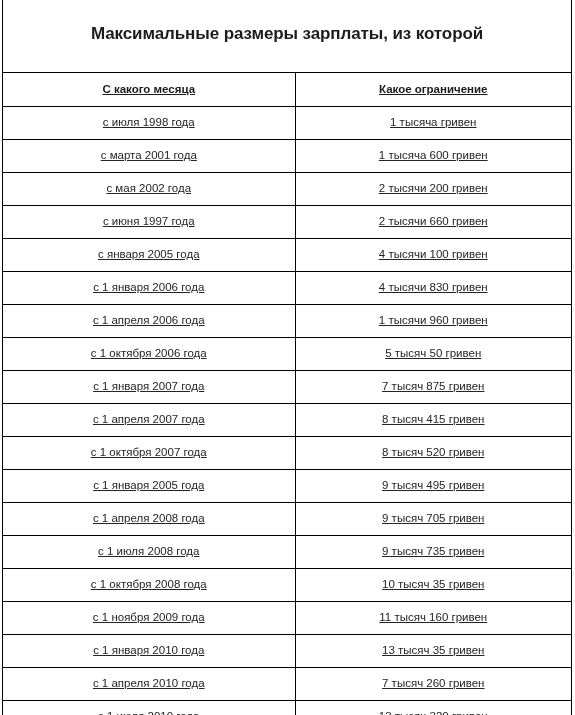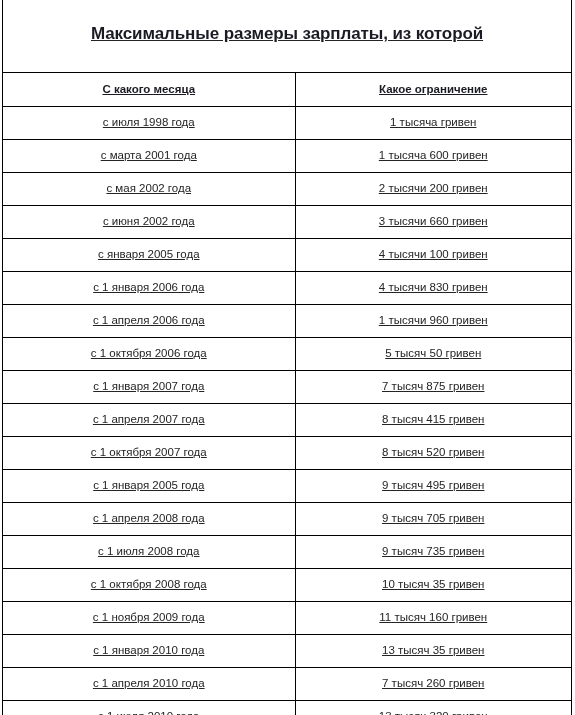--- a/index.html
+++ b/index.html
@@ -36,21 +36,20 @@
 
   
   .title-band {
     box-sizing: border-box;
     height: 73px;
     display: flex;
     align-items: center;
     justify-content: center;
     padding: 0 26px 4px 26px;
     border-bottom: 1px solid #000000;
-    text-decoration: underline;
   }
   .title-text {
     margin: 0;
     font-size: 17px;
     font-weight: bold;
     line-height: 1.32;
     text-align: center;
     color: #1b1b24;
     letter-spacing: -0.1px;
   }
@@ -121,22 +120,22 @@
           </tr>
           <tr>
             <td class="col-month">с марта 2001 года</td>
             <td class="col-limit">1 тысяча 600 гривен</td>
           </tr>
           <tr>
             <td class="col-month">с мая 2002 года</td>
             <td class="col-limit">2 тысячи 200 гривен</td>
           </tr>
           <tr>
-            <td class="col-month">с июня 2002 года</td>
-            <td class="col-limit">3 тысячи 660 гривен</td>
+            <td class="col-month">с июня 1997 года</td>
+            <td class="col-limit">2 тысячи 660 гривен</td>
           </tr>
           <tr>
             <td class="col-month">с января 2005 года</td>
             <td class="col-limit">4 тысячи 100 гривен</td>
           </tr>
           <tr>
             <td class="col-month">с 1 января 2006 года</td>
             <td class="col-limit">4 тысячи 830 гривен</td>
           </tr>
           <tr>

